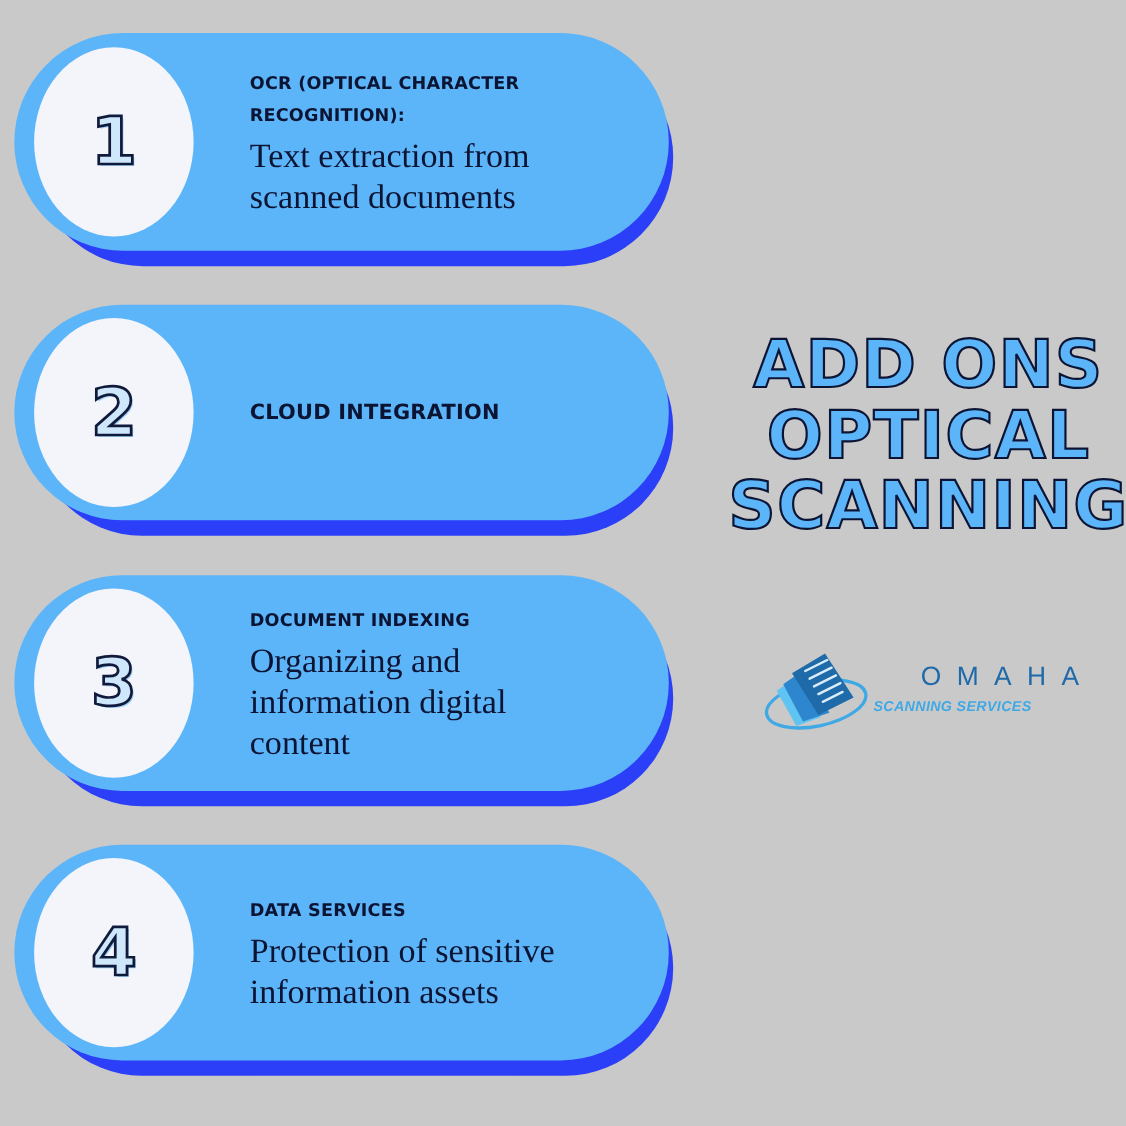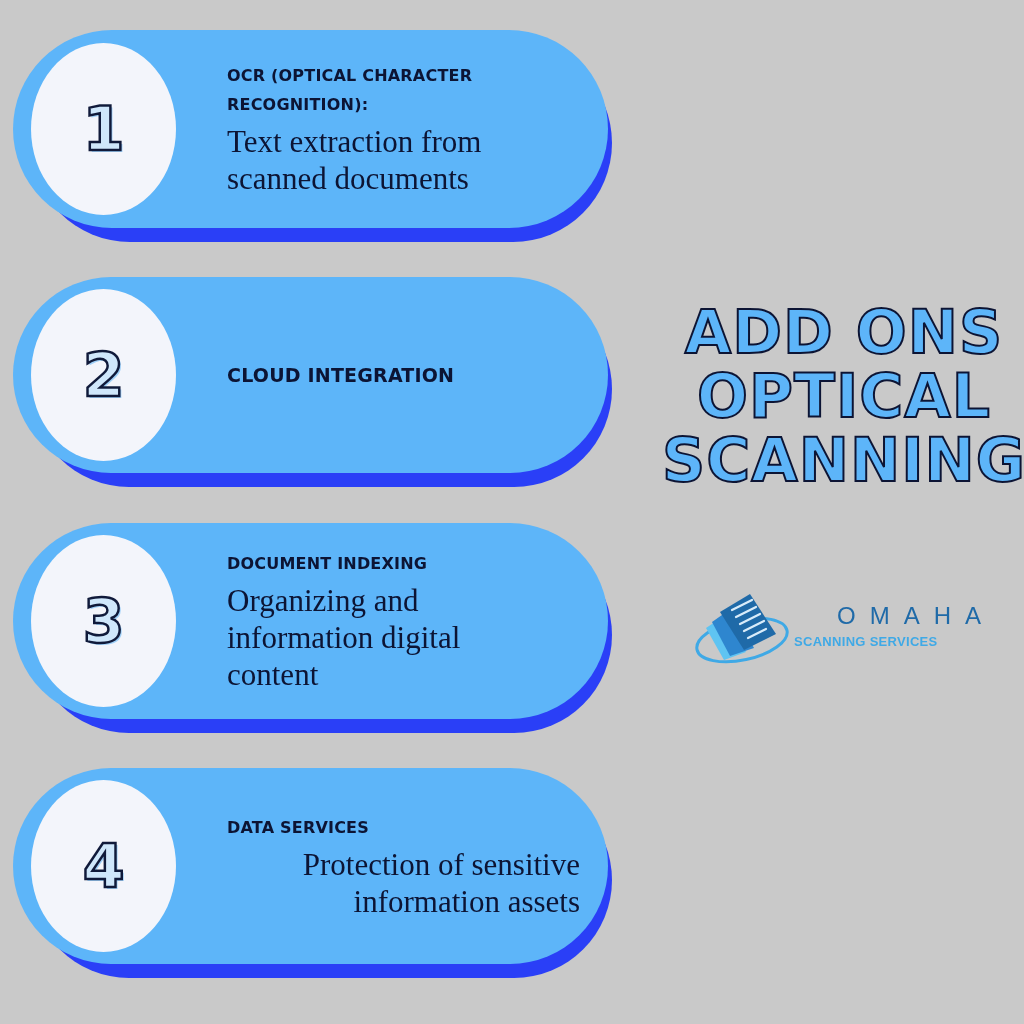--- a/index.html
+++ b/index.html
@@ -55,21 +55,21 @@
     .logo { position: absolute; left: 694px; top: 590px; width: 270px; height: 80px; }
     .logo svg { position: absolute; left: 0; top: 0; }
     .logo-name {
       position: absolute; left: 100px; top: 12px;
       font-family: "Liberation Sans", sans-serif;
       font-size: 24px; letter-spacing: 14px; color: #1f6aa8; font-weight: normal; margin-left: 43px;
     }
     .logo-sub {
       position: absolute; left: 100px; top: 44px;
       font-family: "Liberation Sans", sans-serif; font-weight: bold;
-      font-size: 13px; color: #3fa9e6; letter-spacing: 0.3px; white-space: nowrap;
+      font-size: 13px; color: #3fa9e6; letter-spacing: 0.3px; white-space: nowrap; font-style: italic;
     }
   </style>
 </head>
 <body>
 
 <div class="card-wrap" style="top:30px; height:198px;">
   <div class="card-shadow"></div>
   <div class="card">
     <div class="num-circle">
       <span class="num">1</span>
@@ -107,21 +107,21 @@
 </div>
 
 <div class="card-wrap" style="top:768px; height:196px;">
   <div class="card-shadow"></div>
   <div class="card">
     <div class="num-circle">
       <span class="num">4</span>
     </div>
     <div class="text-block">
       <div class="title">DATA SERVICES</div>
-      <div class="desc" style="padding-right:20px;text-align:right;">Protection of sensitive information assets</div>
+      <div class="desc" style="padding-right:20px;">Protection of sensitive information assets</div>
     </div>
   </div>
 </div>
 
 <div class="headline">
   <div>ADD ONS</div>
   <div>OPTICAL</div>
   <div>SCANNING</div>
 </div>
 

